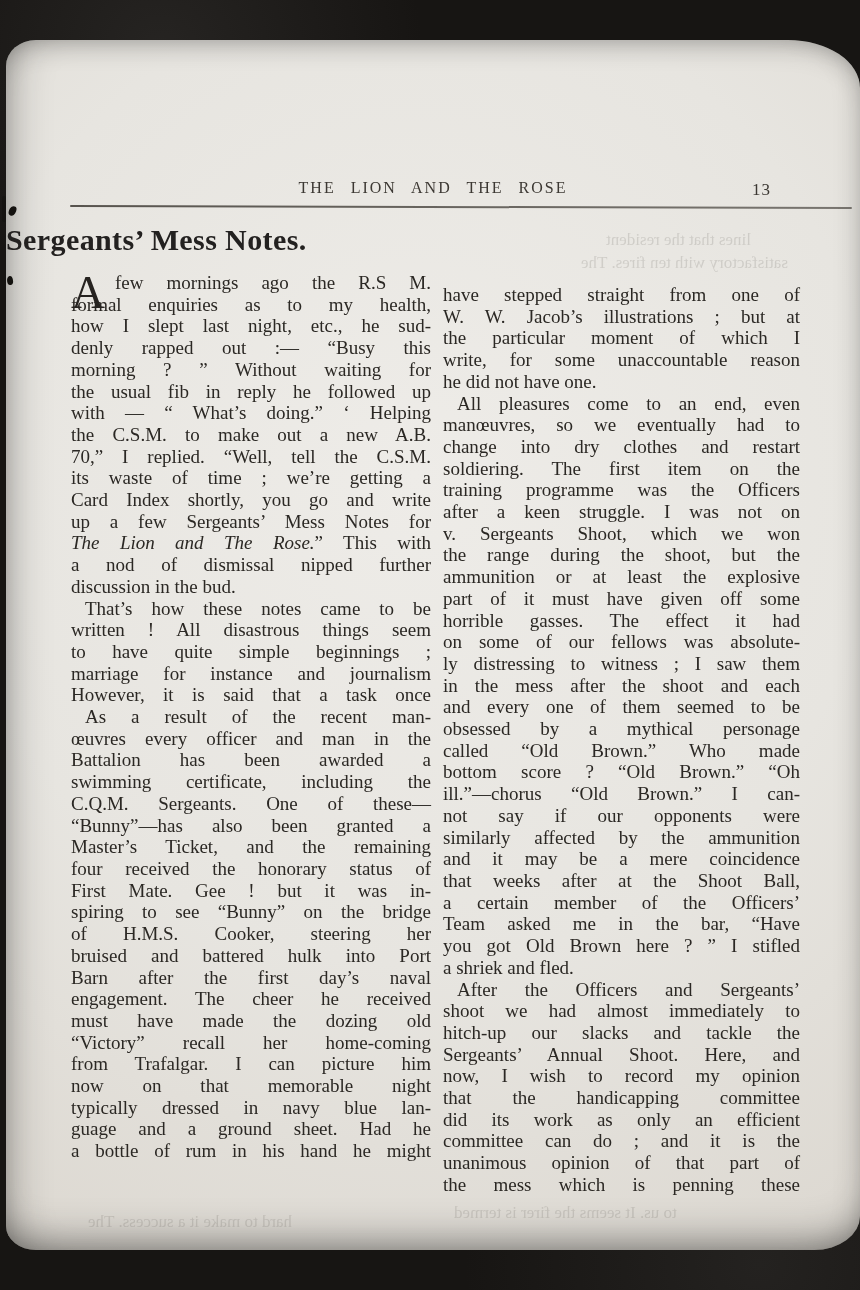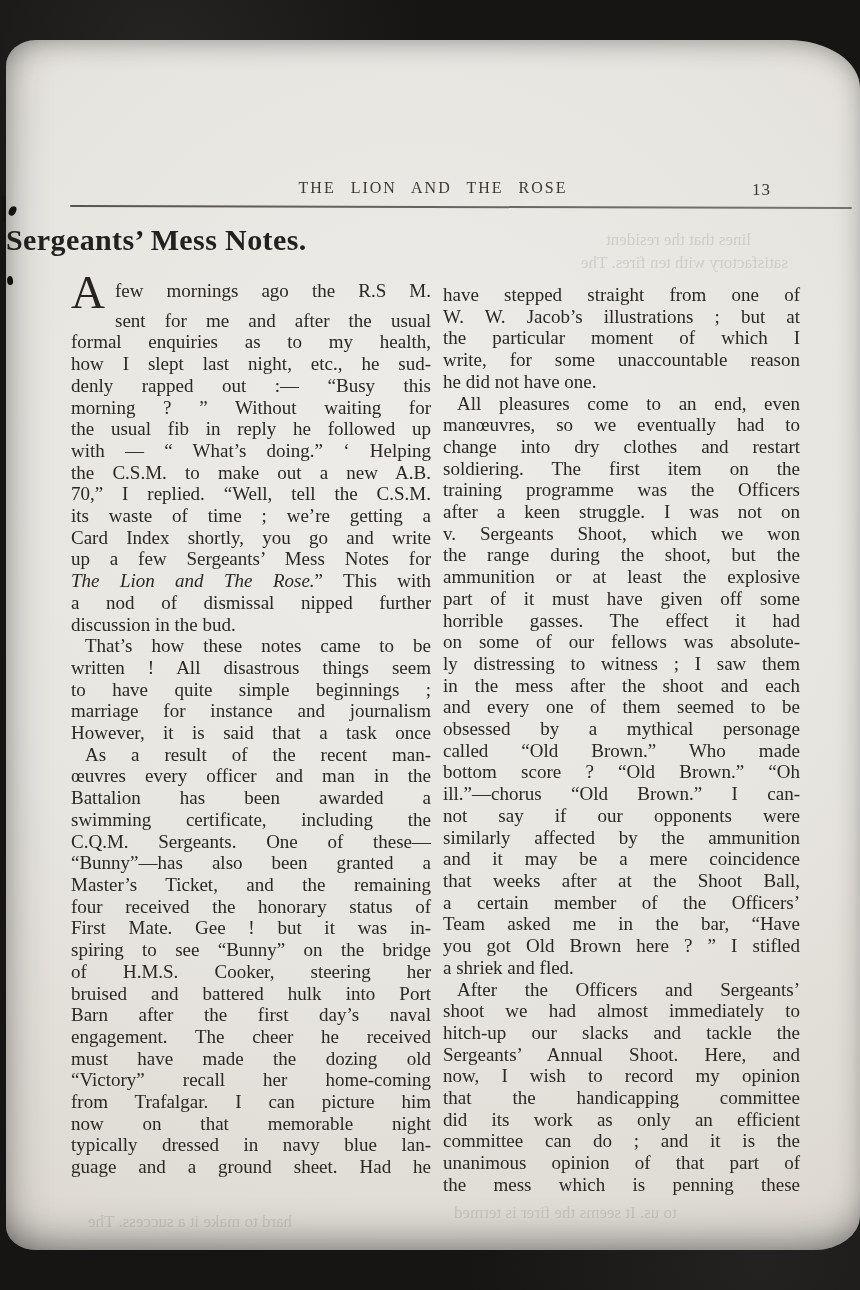--- a/index.html
+++ b/index.html
@@ -53,21 +53,21 @@
   .column{
     position:absolute;
     font-size:19px;line-height:21.7px;
     color:#2b2824;
   }
   .col-left{left:65px;top:232px;width:360px;}
   .col-right{left:437px;top:236px;width:357px;margin-top:8px;}
   .line{text-align:justify;text-align-last:justify;}
   .line.end{text-align-last:left;}
   .line.indent{text-indent:14px;}
-  .line.pad{margin-left:44px;margin-top:8px;}
+  .line.pad{margin-left:44px;}
   .drop-cap{
     position:absolute;left:0;top:-3px;
     font-size:47px;line-height:1;
     color:#262320;
   }
   .ghost{
     position:absolute;
     transform:scaleX(-1);
     color:#4f4b44;
     opacity:0.16;
@@ -90,21 +90,20 @@
 
       <div class="page-number">13</div>
 
       <div class="header-rule"></div>
 
       <div class="article-title">Sergeants’ Mess Notes.</div>
 
       <div class="column col-left">
         <span class="drop-cap">A</span>
       <div class="line pad">few mornings ago the R.S M.</div>
-          <div class="line pad">sent for me and after the usual</div>
           <div class="line">formal enquiries as to my health,</div>
           <div class="line">how I slept last night, etc., he sud-</div>
           <div class="line">denly rapped out :— “Busy this</div>
           <div class="line">morning ? ” Without waiting for</div>
           <div class="line">the usual fib in reply he followed up</div>
           <div class="line">with — “ What’s doing.” ‘ Helping</div>
           <div class="line">the C.S.M. to make out a new A.B.</div>
           <div class="line">70,” I replied. “Well, tell the C.S.M.</div>
           <div class="line">its waste of time ; we’re getting a</div>
           <div class="line">Card Index shortly, you go and write</div>
@@ -130,20 +129,21 @@
           <div class="line">of H.M.S. Cooker, steering her</div>
           <div class="line">bruised and battered hulk into Port</div>
           <div class="line">Barn after the first day’s naval</div>
           <div class="line">engagement. The cheer he received</div>
           <div class="line">must have made the dozing old</div>
           <div class="line">“Victory” recall her home-coming</div>
           <div class="line">from Trafalgar. I can picture him</div>
           <div class="line">now on that memorable night</div>
           <div class="line">typically dressed in navy blue lan-</div>
           <div class="line">guage and a ground sheet. Had he</div>
+          <div class="line">a bottle of rum in his hand he might</div>
         </div>
 
       <div class="column col-right">
           <div class="line">have stepped straight from one of</div>
           <div class="line">W. W. Jacob’s illustrations ; but at</div>
           <div class="line">the particular moment of which I</div>
           <div class="line">write, for some unaccountable reason</div>
           <div class="line end">he did not have one.</div>
           <div class="line indent">All pleasures come to an end, even</div>
           <div class="line">manœuvres, so we eventually had to</div>

